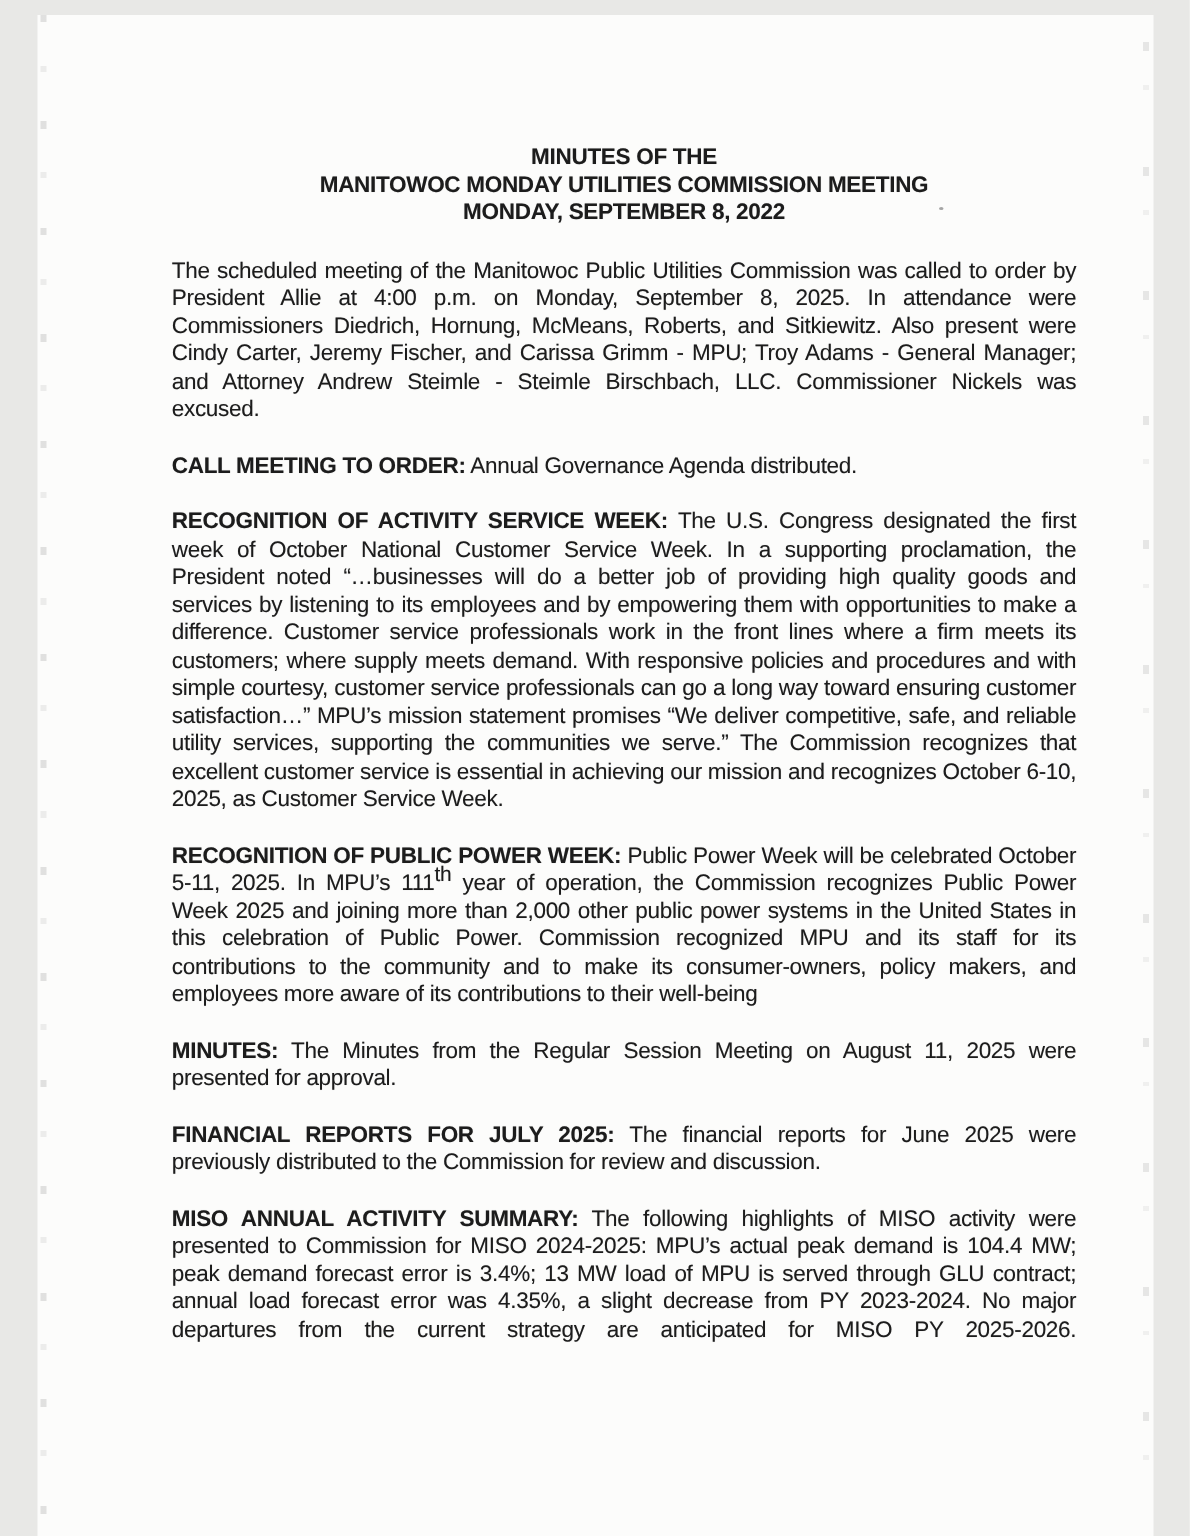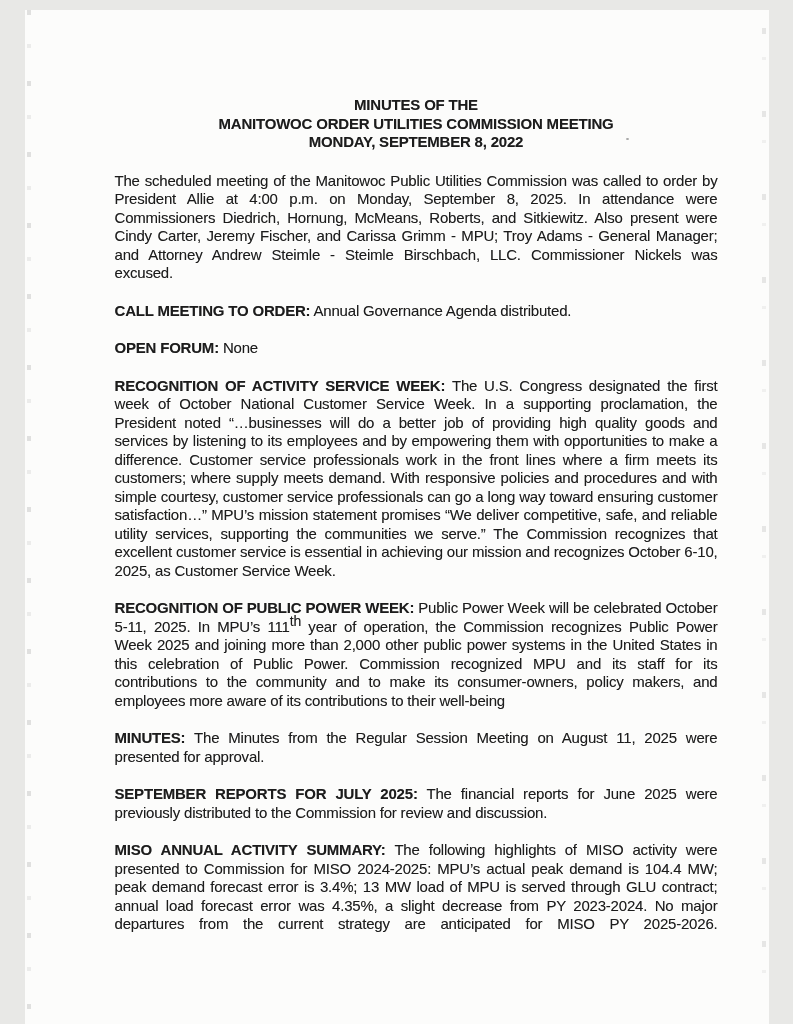--- a/index.html
+++ b/index.html
@@ -94,54 +94,50 @@
 <div class="page">
 
   <div class="edge edge-left"></div>
   <div class="edge edge-right"></div>
   <div class="speck"></div>
 
   <div class="content">
 
     <div class="title-block">
       <div>MINUTES OF THE</div>
-      <div>MANITOWOC ORDER UTILITIES COMMISSION MEETING</div>
+      <div>MANITOWOC MONDAY UTILITIES COMMISSION MEETING</div>
       <div>MONDAY, SEPTEMBER 8, 2022</div>
     </div>
 
     <p class="para"><span>The scheduled meeting of the Manitowoc Public Utilities Commission was called to order by President Allie at 4:00 p.m. on Monday, September 8, 2025. In attendance were Commissioners Diedrich, Hornung, McMeans, Roberts, and Sitkiewitz. Also present were Cindy Carter, Jeremy Fischer, and Carissa Grimm - MPU; Troy Adams - General Manager; and Attorney Andrew Steimle - Steimle Birschbach, LLC. Commissioner Nickels was excused.</span></p>
 
     <p class="para">
       <span class="h">CALL MEETING TO ORDER:</span>
       <span>Annual Governance Agenda distributed.</span>
     </p>
 
-    <p class="para">
-      <span class="h">OPEN FORUM:</span>
-      <span>None</span>
-    </p>
 
     <p class="para">
       <span class="h">RECOGNITION OF ACTIVITY SERVICE WEEK:</span>
       <span>The U.S. Congress designated the first week of October National Customer Service Week. In a supporting proclamation, the President noted “…businesses will do a better job of providing high quality goods and services by listening to its employees and by empowering them with opportunities to make a difference. Customer service professionals work in the front lines where a firm meets its customers; where supply meets demand. With responsive policies and procedures and with simple courtesy, customer service professionals can go a long way toward ensuring customer satisfaction…” MPU’s mission statement promises “We deliver competitive, safe, and reliable utility services, supporting the communities we serve.” The Commission recognizes that excellent customer service is essential in achieving our mission and recognizes October 6-10, 2025, as Customer Service Week.</span>
     </p>
 
     <p class="para">
       <span class="h">RECOGNITION OF PUBLIC POWER WEEK:</span>
       <span>Public Power Week will be celebrated October 5-11, 2025. In MPU’s 111</span><sup>th</sup><span> year of operation, the Commission recognizes Public Power Week 2025 and joining more than 2,000 other public power systems in the United States in this celebration of Public Power. Commission recognized MPU and its staff for its contributions to the community and to make its consumer-owners, policy makers, and employees more aware of its contributions to their well-being</span>
     </p>
 
     <p class="para">
       <span class="h">MINUTES:</span>
       <span>The Minutes from the Regular Session Meeting on August 11, 2025 were presented for approval.</span>
     </p>
 
 
     <p class="para">
-      <span class="h">SEPTEMBER REPORTS FOR JULY 2025:</span>
+      <span class="h">FINANCIAL REPORTS FOR JULY 2025:</span>
       <span>The financial reports for June 2025 were previously distributed to the Commission for review and discussion.</span>
     </p>
 
     <p class="para justify-last">
       <span class="h">MISO ANNUAL ACTIVITY SUMMARY:</span>
       <span>The following highlights of MISO activity were presented to Commission for MISO 2024-2025: MPU’s actual peak demand is 104.4 MW; peak demand forecast error is 3.4%; 13 MW load of MPU is served through GLU contract; annual load forecast error was 4.35%, a slight decrease from PY 2023-2024. No major departures from the current strategy are anticipated for MISO PY 2025-2026.</span>
     </p>
 
   </div>
 </div>

